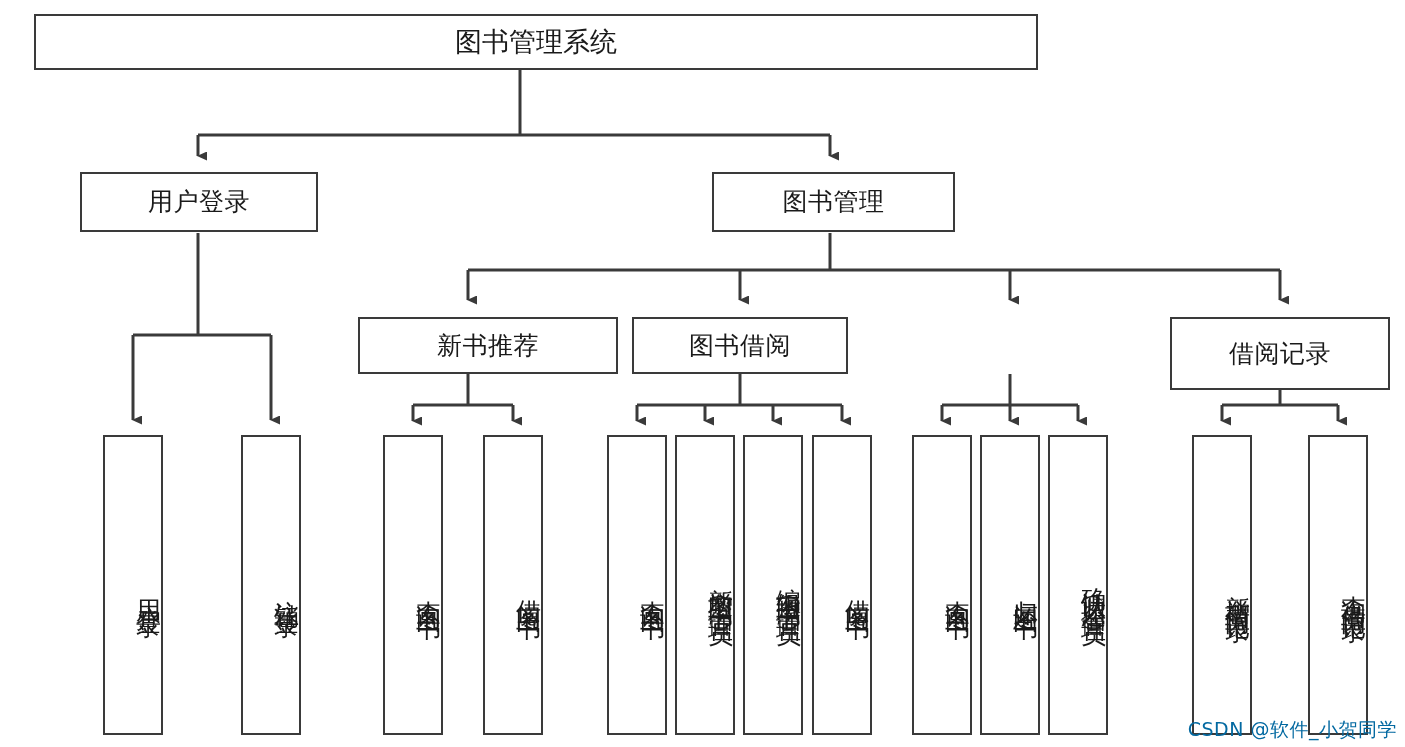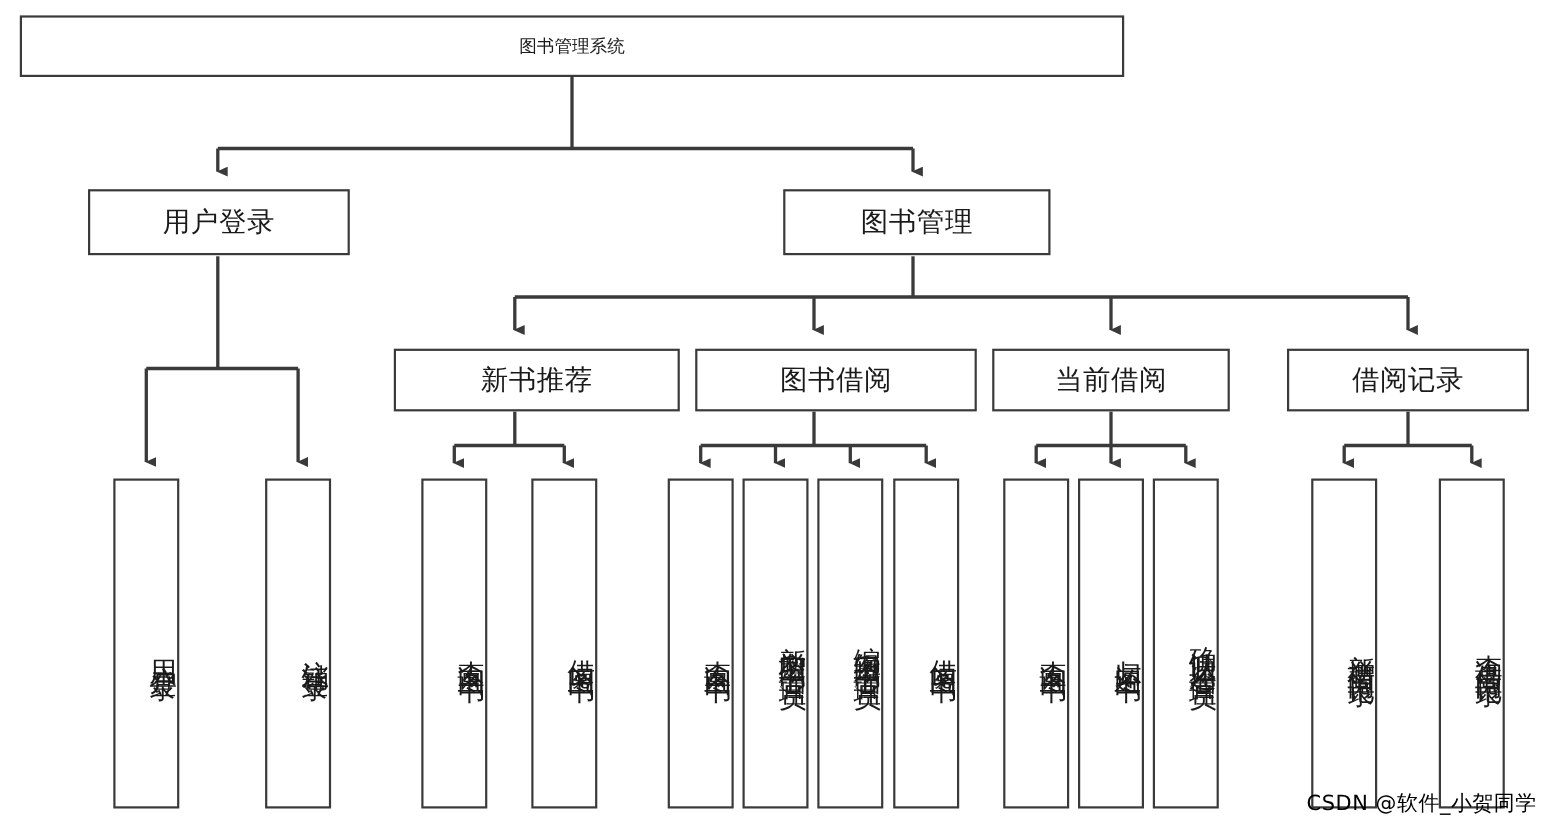--- a/index.html
+++ b/index.html
@@ -34,21 +34,22 @@
     align-items: center;
     justify-content: center;
     color: #1a1a1a;
   }
   .node.horiz {
     font-size: 25px;
     letter-spacing: 0.5px;
     line-height: 1.1;
   }
   .node.root {
-    font-size: 16px;
+    font-size: 27px;
+    margin-left: 16px;
   }
   .node.leaf {
     writing-mode: vertical-rl;
     text-orientation: upright;
     font-size: 25px;
     letter-spacing: 5px;
     line-height: 1.0;
     padding-top: 10px;
     align-items: flex-start;
     justify-content: center;
@@ -59,21 +60,21 @@
     white-space: nowrap;
   }
   .leaf-tall .vtext {
     letter-spacing: 5px;
   }
   .watermark {
     position: absolute;
     right: 8px;
     bottom: 4px;
     font-size: 19px;
-    color: #000000;
+    color: #0369a1;
     white-space: nowrap;
     letter-spacing: 0.5px;
   }
 </style>
 </head>
 <body>
 
 <div id="canvas">
 
   <svg id="wires" viewBox="0 0 1405 747" xmlns="http://www.w3.org/2000/svg">
@@ -126,23 +127,22 @@
       <path d="M1338,405 L1338,421" marker-end="url(#arrow)"></path>
     </g>
   </svg>
 
   <div class="node root" style="left:18px;top:14px;width:1004px;height:56px;">图书管理系统</div>
 
   <div class="node horiz" style="left:80px;top:172px;width:238px;height:60px;">用户登录</div>
   <div class="node horiz" style="left:712px;top:172px;width:243px;height:60px;">图书管理</div>
 
   <div class="node horiz" style="left:358px;top:317px;width:260px;height:57px;">新书推荐</div>
-  <div class="node horiz" style="left:632px;top:317px;width:256px;height:57px;">图书借阅</div>
-  <div class="node horiz" style="left:902px;top:317px;width:216px;height:57px;">当前借阅</div>
-  <div class="node horiz" style="left:1170px;top:317px;width:220px;height:57px;">借阅记录</div>
+  <div class="node horiz" style="left:632px;top:317px;width:216px;height:57px;">图书借阅</div>
+  <div class="node horiz" style="left:1170px;top:317px;width:220px;height:73px;">借阅记录</div>
 
   <div class="node leaf" style="left:103px;top:435px;width:60px;height:300px;">
     <span class="vtext">用户登录</span>
   </div>
   <div class="node leaf" style="left:241px;top:435px;width:60px;height:300px;">
     <span class="vtext">注销登录</span>
   </div>
 
   <div class="node leaf" style="left:383px;top:435px;width:60px;height:300px;">
     <span class="vtext">查询图书</span>

